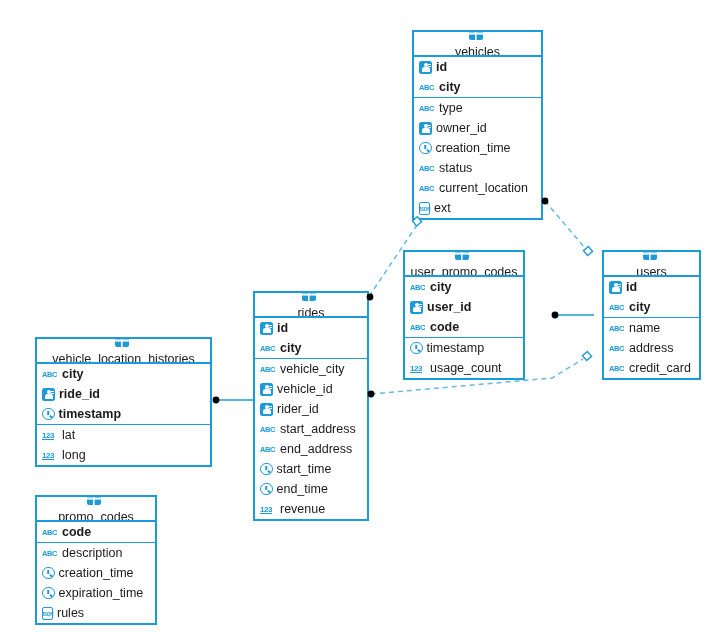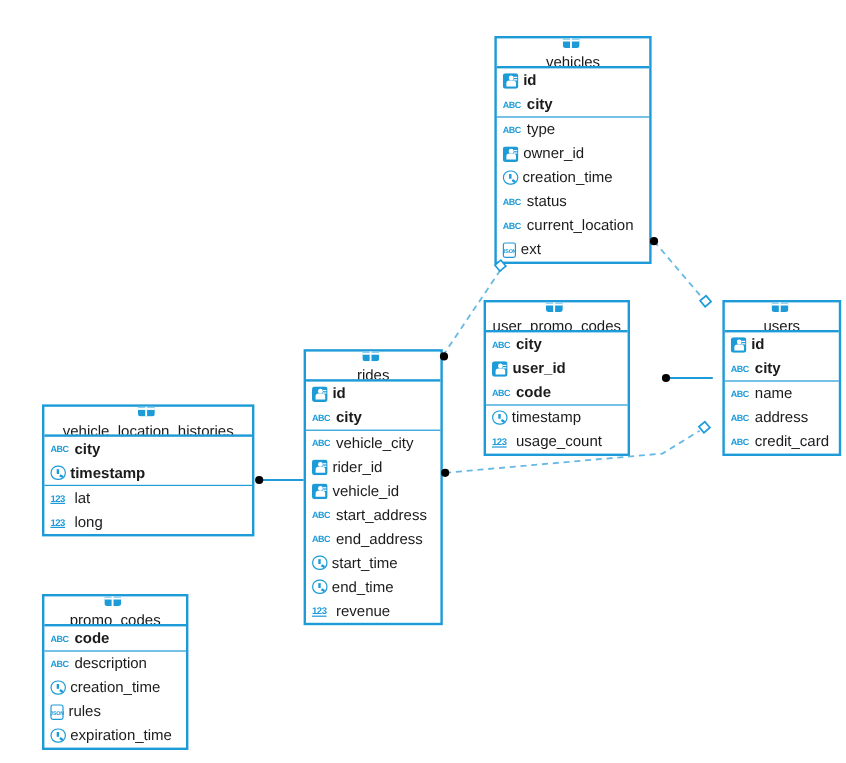--- a/index.html
+++ b/index.html
@@ -188,27 +188,27 @@
           <span class="cname">city</span>
         </div>
     </div>
     <div class="sec cols">
       <div class="row">
           <span class="ic ic-abc">ABC</span>
           <span class="cname">vehicle_city</span>
         </div>
       <div class="row">
           <span class="ic ic-uuid"></span>
+          <span class="cname">vehicle_id</span>
+        </div>
+      <div class="row">
+          <span class="ic ic-uuid"></span>
           <span class="cname">rider_id</span>
         </div>
       <div class="row">
-          <span class="ic ic-uuid"></span>
-          <span class="cname">vehicle_id</span>
-        </div>
-      <div class="row">
           <span class="ic ic-abc">ABC</span>
           <span class="cname">start_address</span>
         </div>
       <div class="row">
           <span class="ic ic-abc">ABC</span>
           <span class="cname">end_address</span>
         </div>
       <div class="row">
           <span class="ic ic-clock"></span>
           <span class="cname">start_time</span>
@@ -228,20 +228,24 @@
     <div class="thead">
       <span class="ic ic-table"></span>
       <span class="tname">vehicle_location_histories</span>
     </div>
     <div class="sec pk">
       <div class="row pk-row">
           <span class="ic ic-abc">ABC</span>
           <span class="cname">city</span>
         </div>
       <div class="row pk-row">
+          <span class="ic ic-uuid"></span>
+          <span class="cname">ride_id</span>
+        </div>
+      <div class="row pk-row">
           <span class="ic ic-clock"></span>
           <span class="cname">timestamp</span>
         </div>
     </div>
     <div class="sec cols">
       <div class="row">
           <span class="ic ic-num">123</span>
           <span class="cname">lat</span>
         </div>
       <div class="row">
@@ -263,27 +267,27 @@
         </div>
     </div>
     <div class="sec cols">
       <div class="row">
           <span class="ic ic-abc">ABC</span>
           <span class="cname">description</span>
         </div>
       <div class="row">
           <span class="ic ic-clock"></span>
           <span class="cname">creation_time</span>
+        </div>
+      <div class="row">
+          <span class="ic ic-clock"></span>
+          <span class="cname">expiration_time</span>
         </div>
       <div class="row">
           <span class="ic ic-json">
             <span class="json-label">JSON</span>
           </span>
           <span class="cname">rules</span>
         </div>
-      <div class="row">
-          <span class="ic ic-clock"></span>
-          <span class="cname">expiration_time</span>
-        </div>
     </div>
   </div>
 
 </div>
 
 </body></html>

